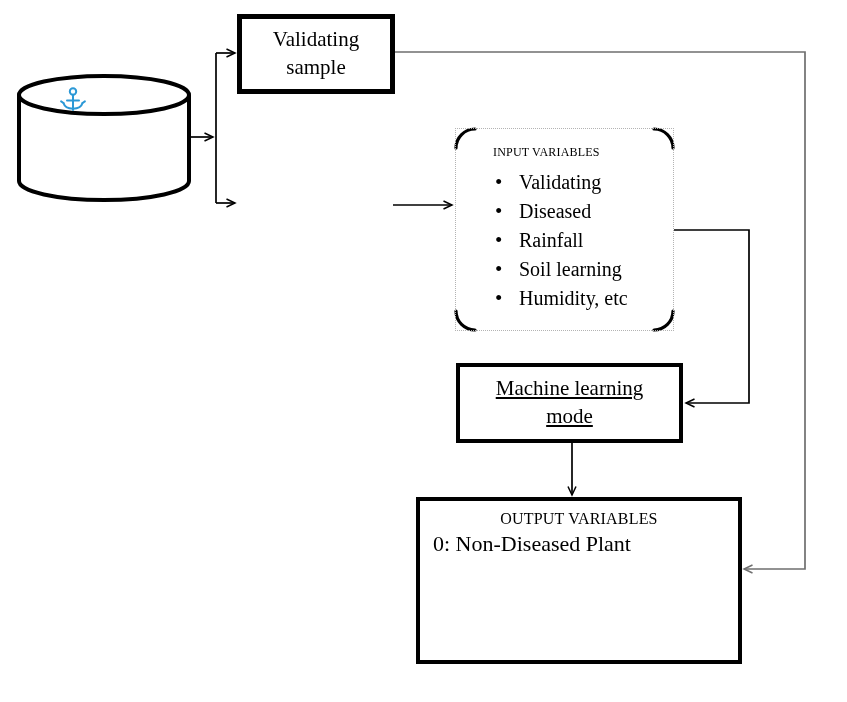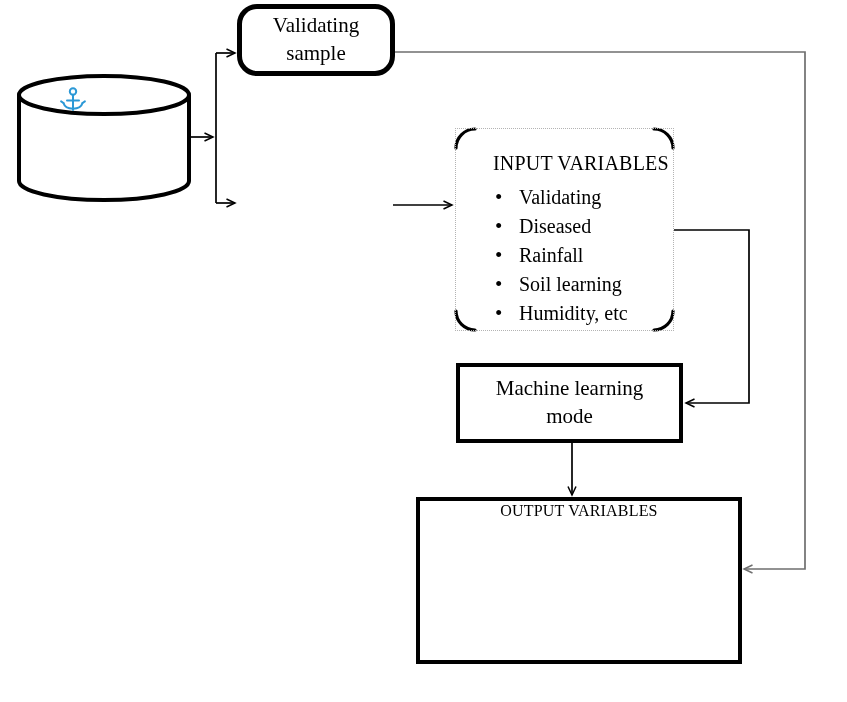--- a/index.html
+++ b/index.html
@@ -9,43 +9,43 @@
     font-family:"Liberation Serif", serif; color:#000;
   }
   .layer { position:absolute; left:0; top:0; width:847px; height:702px; }
 
   
   .fbox {
     position:absolute; box-sizing:border-box; background:#fff;
     border:5px solid #000; display:flex; align-items:center; justify-content:center;
     text-align:center; font-size:21px; line-height:1.33;
   }
-  .fbox-validating { left:237px; top:4px;  width:158px; height:72px;border-radius:20px; }
+  .fbox-validating { left:237px; top:14px;  width:158px; height:80px; }
   .fbox-training   { left:237px; top:167px; width:156px; height:80px; }
   .fbox-ml         { left:456px; top:363px; width:227px; height:80px; border-width:4px; }
   .fbox-validating .lbl { width:112px; }
   .fbox-training   .lbl { width:106px; }
-  .fbox-ml         .lbl { width:190px; }
+  .fbox-ml         .lbl { width:190px;text-decoration:underline; }
 
   
   .input-panel {
     position:absolute; left:455px; top:128px; width:219px; height:203px;
     box-sizing:border-box; border:1px dotted #b3b3b3; background:transparent;
   }
-  .input-title { margin:23px 0 0 37px; font-size:20px; letter-spacing:0.2px; }
+  .input-title { margin:16px 0 0 37px; font-size:12px; letter-spacing:0.2px; }
   .input-list  { margin:8px 0 0 39px; }
   .input-item  { display:flex; align-items:center; height:29px; font-size:20px; }
   .input-item .bullet { width:24px; font-size:21px; }
 
   
   .output-box {
     position:absolute; left:416px; top:497px; width:326px; height:167px;
     box-sizing:border-box; border:4px solid #000; background:#fff;
   }
-  .output-title { text-align:center; font-size:16px; margin-top:1px; letter-spacing:0.2px; }
+  .output-title { text-align:center; font-size:16px; margin-top:9px; letter-spacing:0.2px; }
   .output-item0 { font-size:22px; margin:3px 0 0 13px; }
   .output-item1 { font-size:22px; margin:15px 0 0 13px; width:305px; line-height:1.36; }
 
   
   .db-label {
     position:absolute; left:25px; top:133px; width:160px;
     text-align:center; font-size:20px;
   }
 
   
@@ -131,15 +131,16 @@
       </div>
     </div>
   </div>
 
   <div class="fbox fbox-ml">
     <div class="lbl">Machine learning mode</div>
   </div>
 
   <div class="output-box">
     <div class="output-title">OUTPUT VARIABLES</div>
+    <div class="output-item0">0: Non-Diseased Plant</div>
   </div>
 
 </div>
 
 </body></html>

